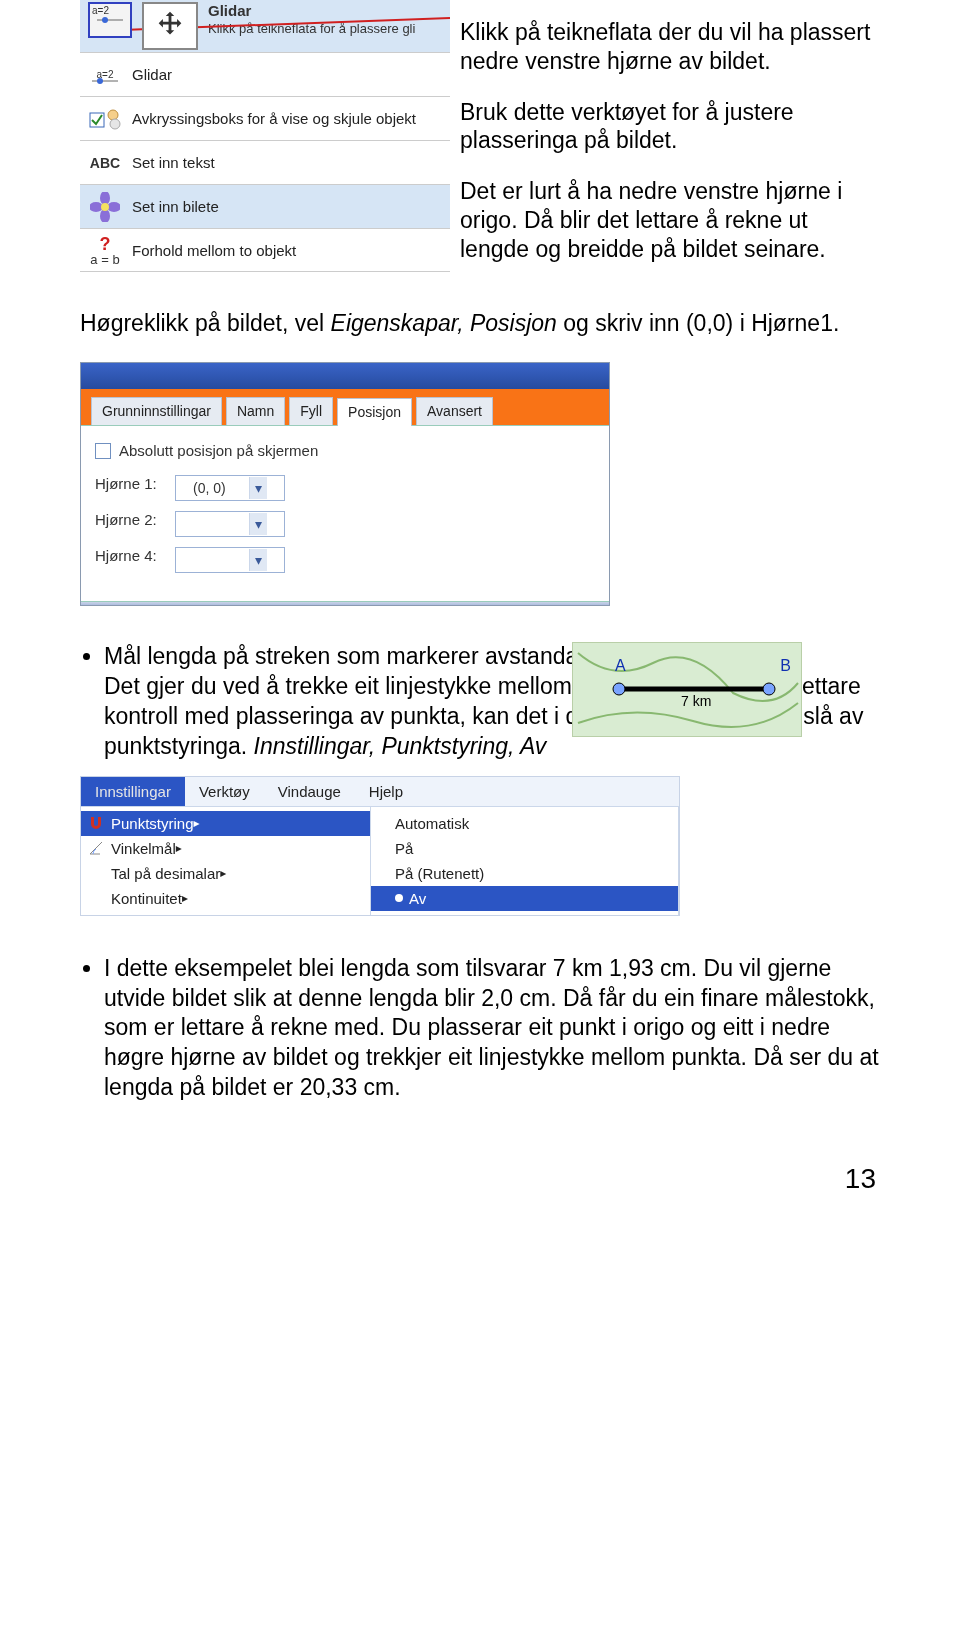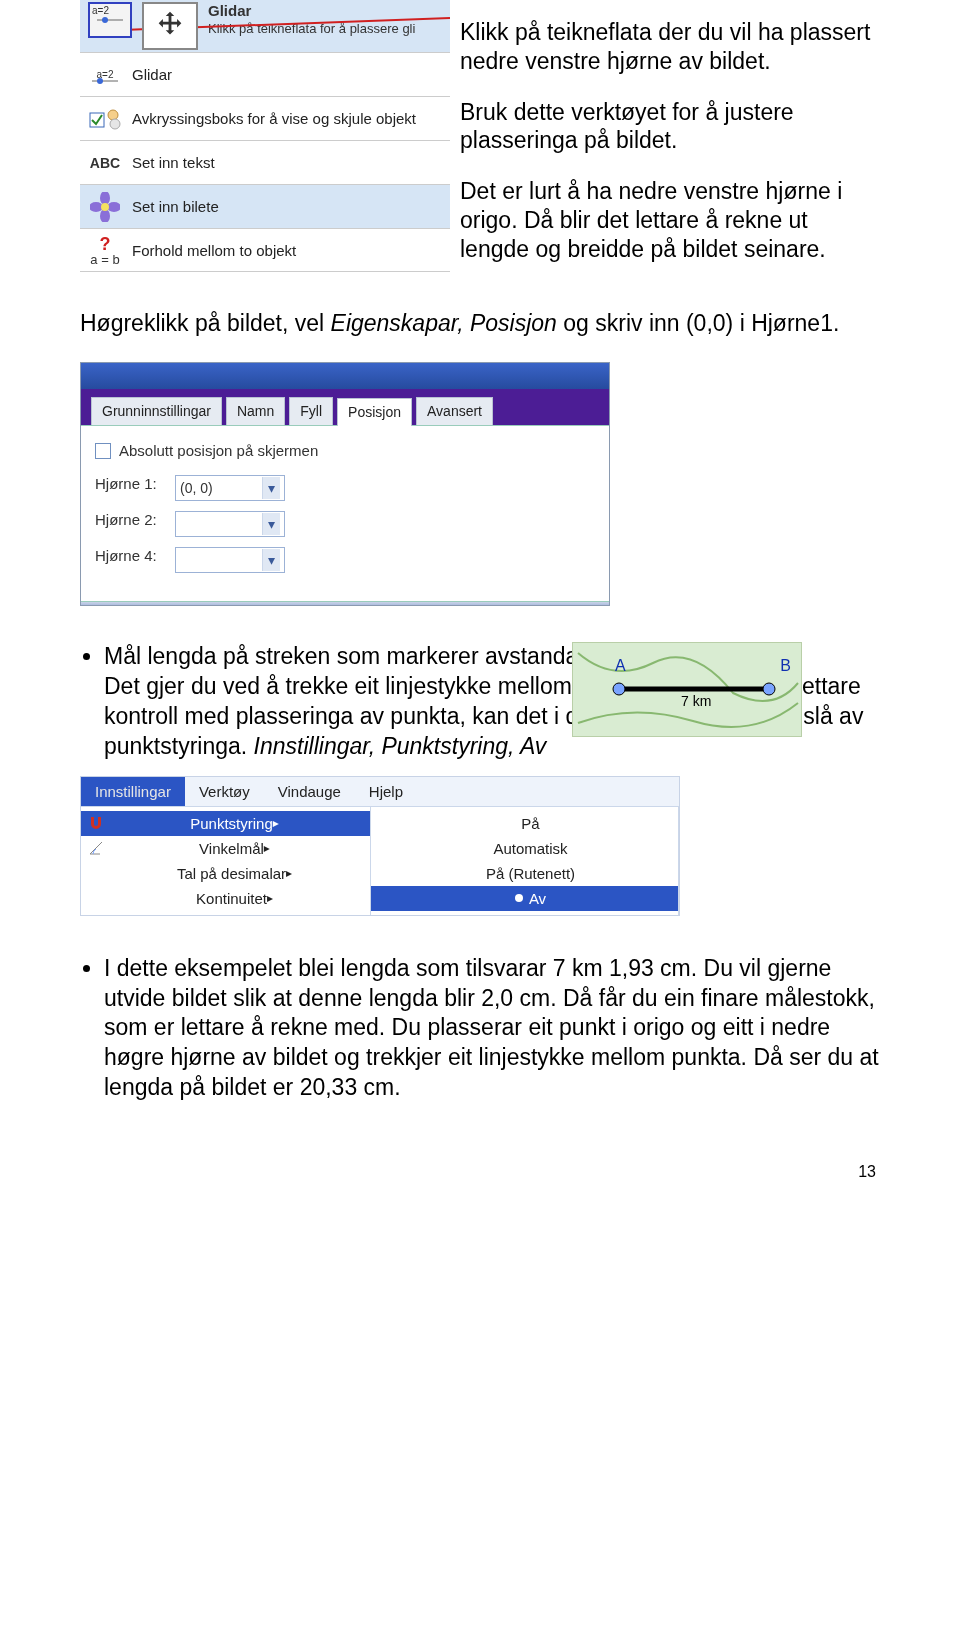--- a/index.html
+++ b/index.html
@@ -20,57 +20,57 @@
 
   .annot-col { font-size:23px; line-height:1.25; padding-top:18px;}
   .annot-col p { margin:0 0 22px 0; }
 
   .body-text { font-size:23px; line-height:1.3; margin-top:24px; }
   .italic { font-style:italic; }
 
   
   .dialog { border:1px solid #8a9ab0; margin-top:22px; width:530px; font-size:15px; color:#333; }
   .dialog .titlebar { height:26px; background:linear-gradient(#3a64c8,#264b9e); }
-  .tabstrip { display:flex; gap:4px; padding:8px 16px 0 10px; border-bottom:1px solid #9cb; background:#4c1d95;}
+  .tabstrip { display:flex; gap:4px; padding:8px 16px 0 10px; border-bottom:1px solid #9cb; background:#f97316;}
   .tab { padding:5px 10px 6px; background:#e6ebf2; border:1px solid #b9c3d2; border-bottom:none; color:#222; font-size:14px;}
   .tab.active { background:#fff; font-weight:normal; position:relative; top:1px;}
   .dbody { padding:16px 14px 18px 14px; background:#fff;}
   .chkrow { display:flex; align-items:flex-end; gap:8px; margin-bottom:16px;}
   .chkbox { width:16px;height:16px;border:1px solid #7090c0;}
   .field-row { display:flex; margin:10px 0;}
   .field-row label { width:80px; }
-  .combo { display:flex; align-items:center; width:110px; height:26px; border:1px solid #9cb2d6; background:#fff; padding:0 4px; justify-content:space-between; font-size:14px;}
+  .combo { display:flex; align-items:center; width:110px; height:26px; border:1px solid #9cb2d6; background:#fff; padding:0 17px; justify-content:space-between; font-size:14px;}
   .combo .arrow { width:18px;height:22px; background:#e0e8f4; border-left:1px solid #cbd7ea; display:flex;align-items:center;justify-content:center; color:#3a5a9a; }
   .dfoot { height:4px; background:linear-gradient(#c9d3e6,#aebde0); border-top:1px solid #9cb;}
 
   
   ul.body-list { padding-left:24px; margin:32px 0 10px 0; font-size:23px; line-height:1.3;}
   ul.body-list li { margin-bottom:8px; }
 
   
   .miniMap { position:absolute; right:78px; width:230px; height:95px; background:#d9ecd2; border:1px solid #b9cfa8;}
   .miniMap svg { width:100%; height:100%; }
   .miniMap .abL {position:absolute; font-size:16px; color:#1030b0;}
 
   .menuShot { margin-top:14px; width:600px; border:1px solid #c8d3e6; font-size:15px; color:#222;}
   .menubar { display:flex; background:#eef3fb; border-bottom:1px solid #cbd7ea; }
   .menubar span{ padding:6px 14px; }
   .menubar span.hl { background:#2b55c4; color:#e5e5e5;}
   .menurow { display:flex; }
   .mcol { border-right:1px solid #cbd7ea; padding:4px 0;}
   .mcol.left { width:290px; background:#fff;}
   .mcol.right { flex:1; background:#fff;}
-  .mitem { display:flex; align-items:center; justify-content:center; padding:4px 12px 4px 30px; position:relative;}
+  .mitem { display:flex; align-items:center; justify-content:flex-start; padding:4px 12px 4px 30px; position:relative;}
   .mitem.hl { background:#2b55c4; color:#fff;}
   .mitem .ico { position:absolute; left:6px; width:18px;height:18px; display:flex;align-items:center;justify-content:center;}
   .mitem .tri { font-size:12px; }
   .mcol.right .mitem { padding-left:24px;}
   .mcol.right .radio { width:8px;height:8px; border-radius:50%; background:#fff; margin-right:6px;}
 
-  .page-num { text-align:right; font-size:16px; margin-top:60px; padding-right:4px;}
+  .page-num { text-align:right; font-size:28px; margin-top:60px; padding-right:4px;}
 
   .arrowLine { position:absolute; left:120px; top:16px; pointer-events:none; }
 </style>
 </head>
 <body>
 
 <div class="page">
 
   <svg class="arrowLine" width="340" height="30">
     <defs>
@@ -262,24 +262,24 @@
           <span>Tal på desimalar</span>
             <span class="tri">▸</span>
         </div>
         <div class="mitem">
           <span>Kontinuitet</span>
             <span class="tri">▸</span>
         </div>
       </div>
       <div class="mcol right">
         <div class="mitem">
+            <span>Automatisk</span>
+          </div>
+        <div class="mitem">
             <span>På</span>
-          </div>
-        <div class="mitem">
-            <span>Automatisk</span>
           </div>
         <div class="mitem">
             <span>På (Rutenett)</span>
           </div>
         <div class="mitem hl">
           <span class="radio"></span>
           <span>Av</span>
         </div>
       </div>
     </div>

